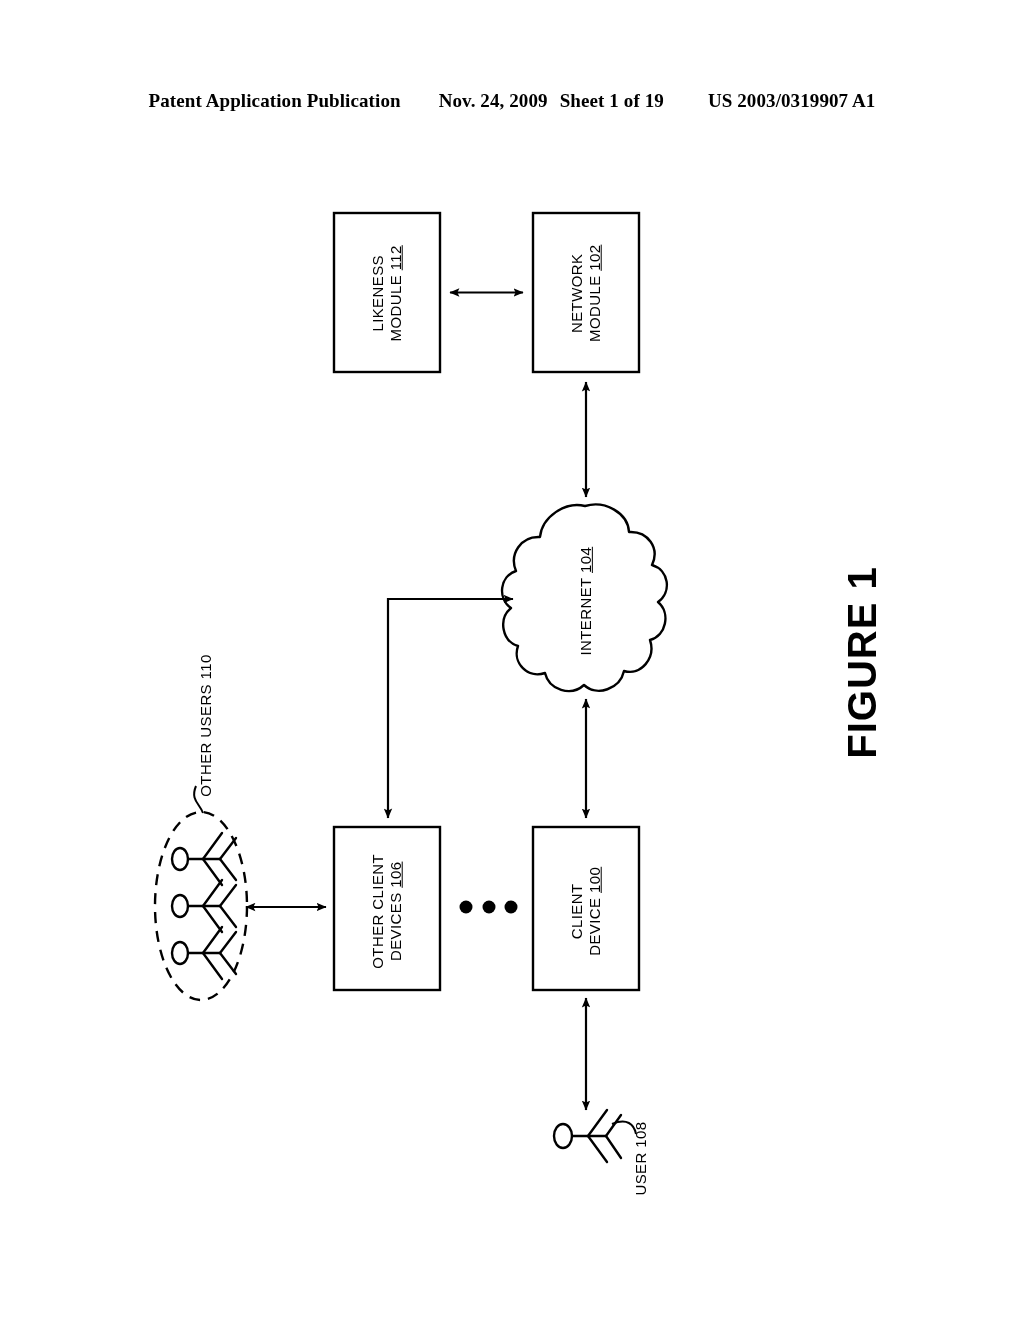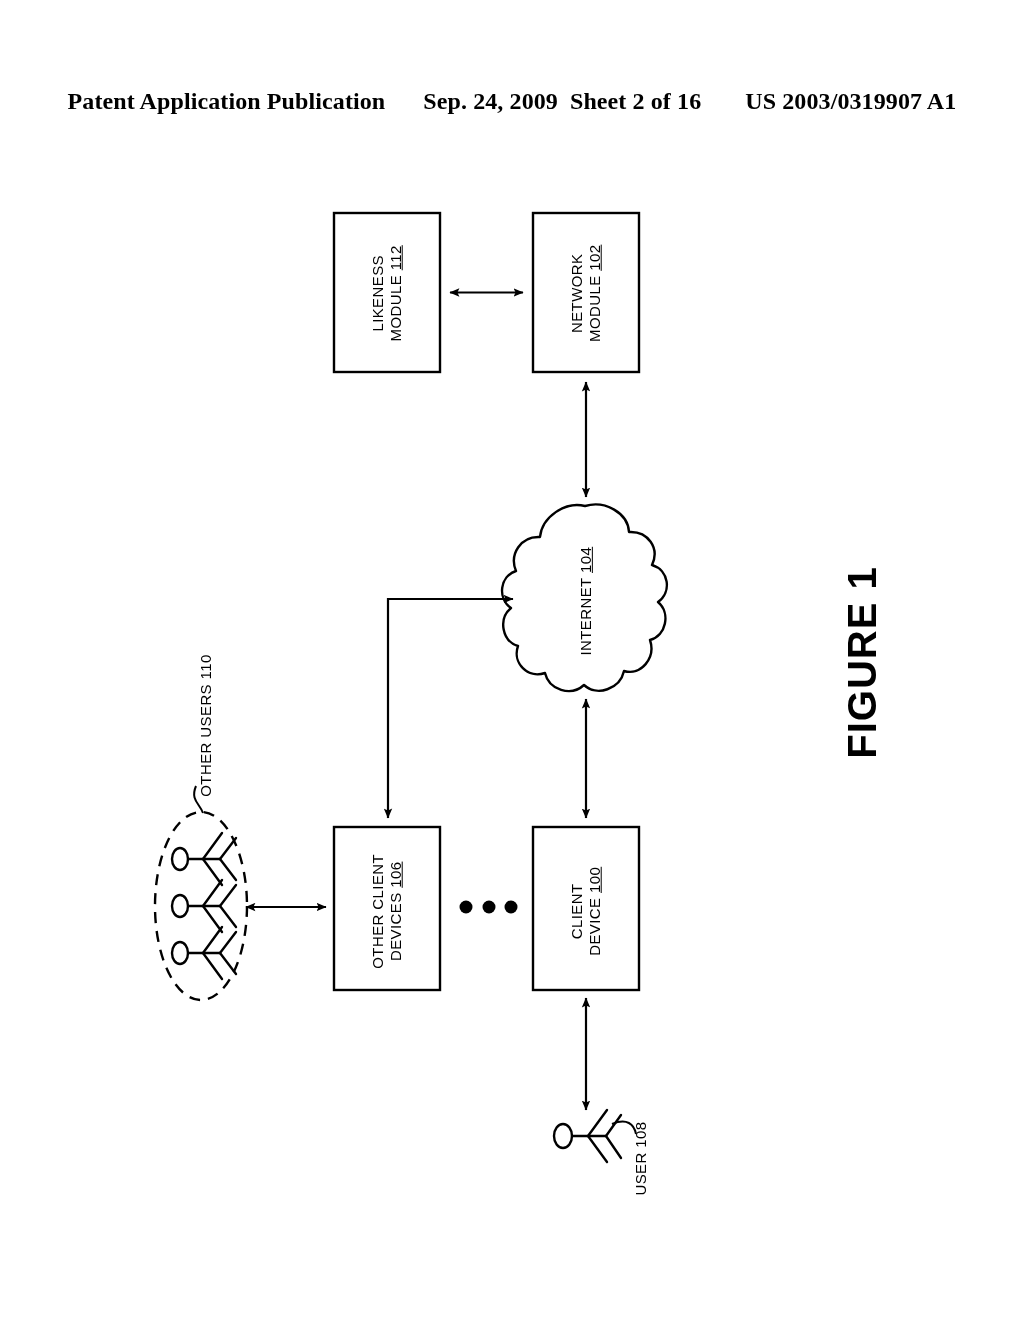--- a/index.html
+++ b/index.html
@@ -21,21 +21,21 @@
     position: absolute;
     left: 0;
     top: 84px;
     width: 1024px;
     height: 34px;
     display: flex;
     justify-content: center;
     align-items: center;
     font-family: "Liberation Serif", serif;
     font-weight: bold;
-    font-size: 24px;
+    font-size: 19px;
     letter-spacing: 0.1px;
     white-space: nowrap;
   }
   .page-header .seg { display: inline-block; }
   .hdr-gap-1 { width: 38px; display: inline-block; }
   .hdr-gap-2 { width: 12px; display: inline-block; }
   .hdr-gap-3 { width: 44px; display: inline-block; }
 
   
   #figure-canvas {
@@ -94,23 +94,23 @@
     font-size: 15px;
     letter-spacing: 0.4px;
   }
 </style>
 </head>
 <body>
 
 <div class="page-header">
   <span class="seg">Patent Application Publication</span>
   <span class="hdr-gap-1"></span>
-  <span class="seg">Sep. 24, 2009</span>
+  <span class="seg">Nov. 24, 2009</span>
   <span class="hdr-gap-2"></span>
-  <span class="seg">Sheet 2 of 16</span>
+  <span class="seg">Sheet 1 of 19</span>
   <span class="hdr-gap-3"></span>
   <span class="seg">US 2003/0319907 A1</span>
 </div>
 
 <div id="figure-canvas">
 
   <svg width="1024" height="1320" viewBox="0 0 1024 1320">
     <defs>
       <marker id="arrowEnd" markerWidth="11" markerHeight="11" refX="9.4" refY="4.2" orient="auto" markerUnits="userSpaceOnUse">
         <path d="M0,0 L10,4.2 L0,8.4 L2,4.2 z" fill="#000"></path>

